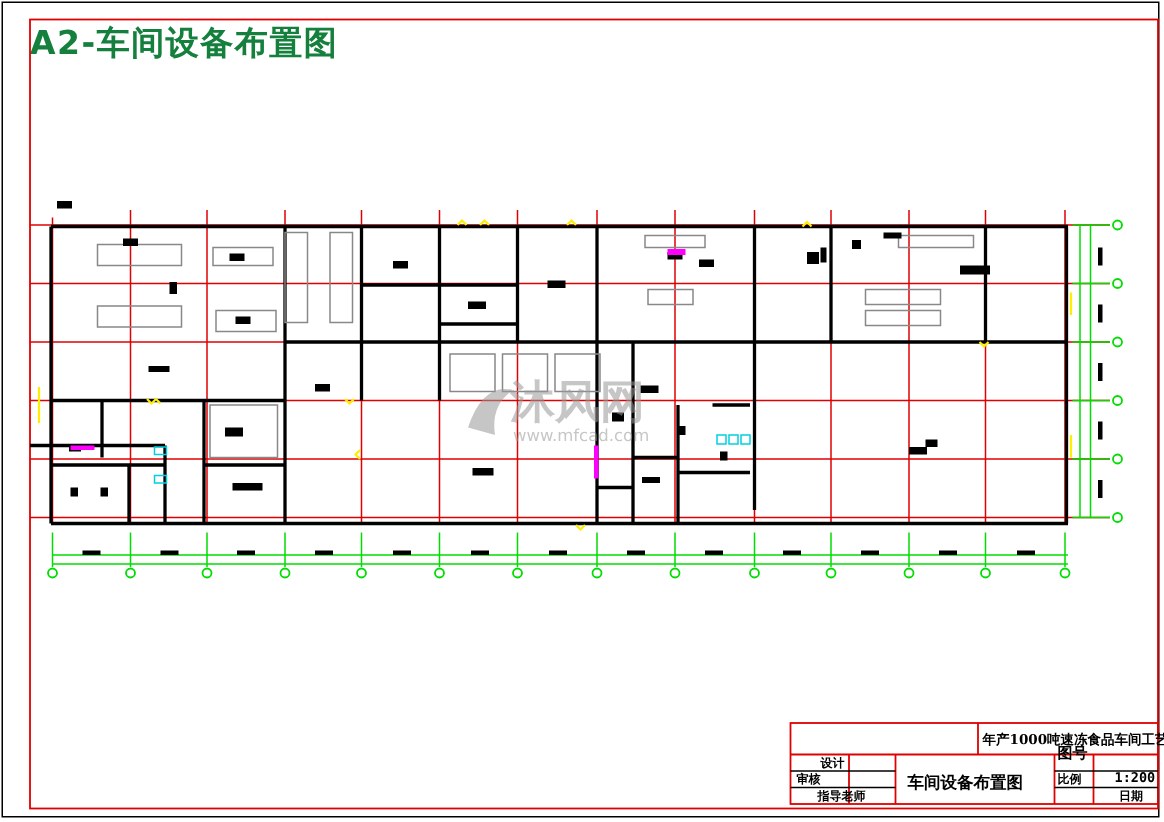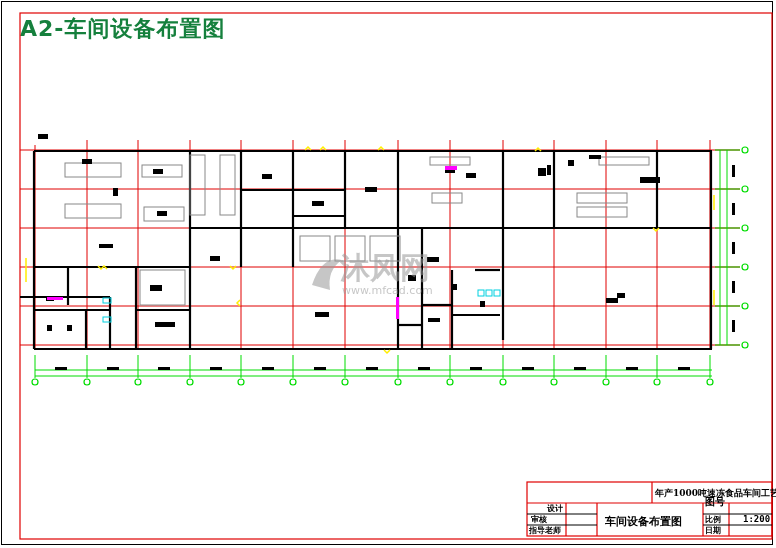--- a/index.html
+++ b/index.html
@@ -250,19 +250,19 @@
     <line x1="527" y1="525" x2="597" y2="525"></line>
     <line x1="703" y1="514" x2="772" y2="514"></line>
     <line x1="703" y1="525" x2="772" y2="525"></line>
   </g>
 </svg>
 
 <div class="tb">
   <div class="tb-cell" style="left:128px;top:5px;font-size:9px;">年产1000吨速冻食品车间工艺设计</div>
   <div class="tb-cell" style="left:20px;top:21px;font-size:8px;">设计</div>
   <div class="tb-cell" style="left:4px;top:32px;font-size:8px;font-family:Liberation Mono, monospace;">审核</div>
-  <div class="tb-cell" style="left:2px;top:43px;font-size:8px;">指导老师</div>
+  <div class="tb-cell" style="left:18px;top:43px;font-size:8px;">指导老师</div>
   <div class="tb-cell" style="left:78px;top:32px;font-size:11px;">车间设备布置图</div>
   <div class="tb-cell" style="left:178px;top:13px;font-size:10px;">图号</div>
   <div class="tb-cell" style="left:178px;top:32px;font-size:8px;text-align:center;">比例</div>
-  <div class="tb-cell" style="left:178px;top:43px;font-size:8px;">日期</div>
+  <div class="tb-cell" style="left:178px;top:43px;font-size:8px;padding-left:41px;">日期</div>
   <div class="tb-cell" style="left:206px;top:32px;font-size:9px;font-family:'DejaVu Sans Mono',monospace;margin-left:10px;">1:200</div>
 </div>
 
 </body></html>

